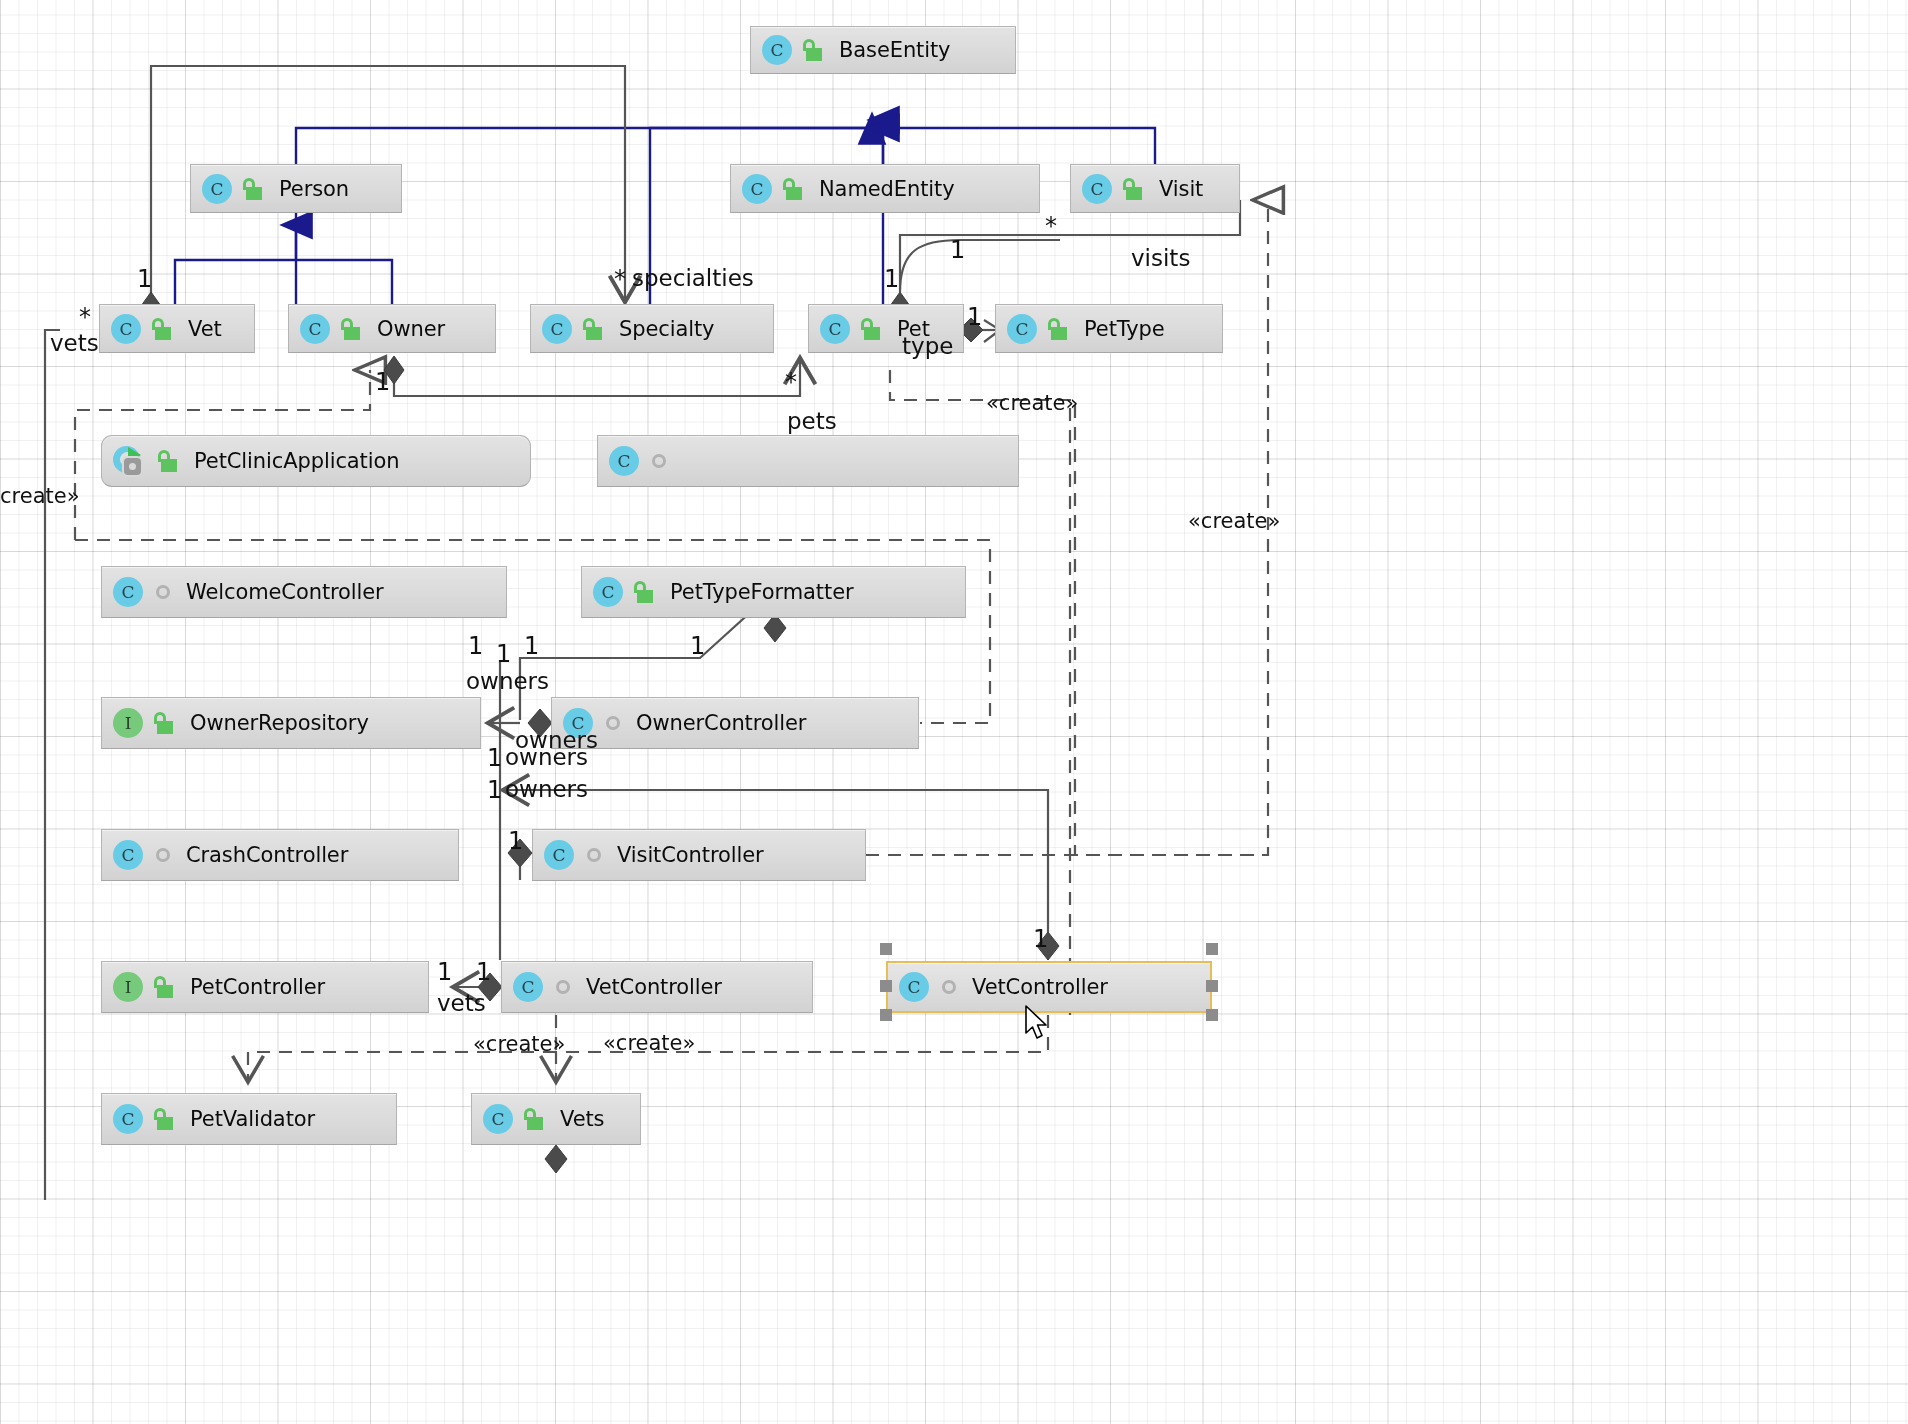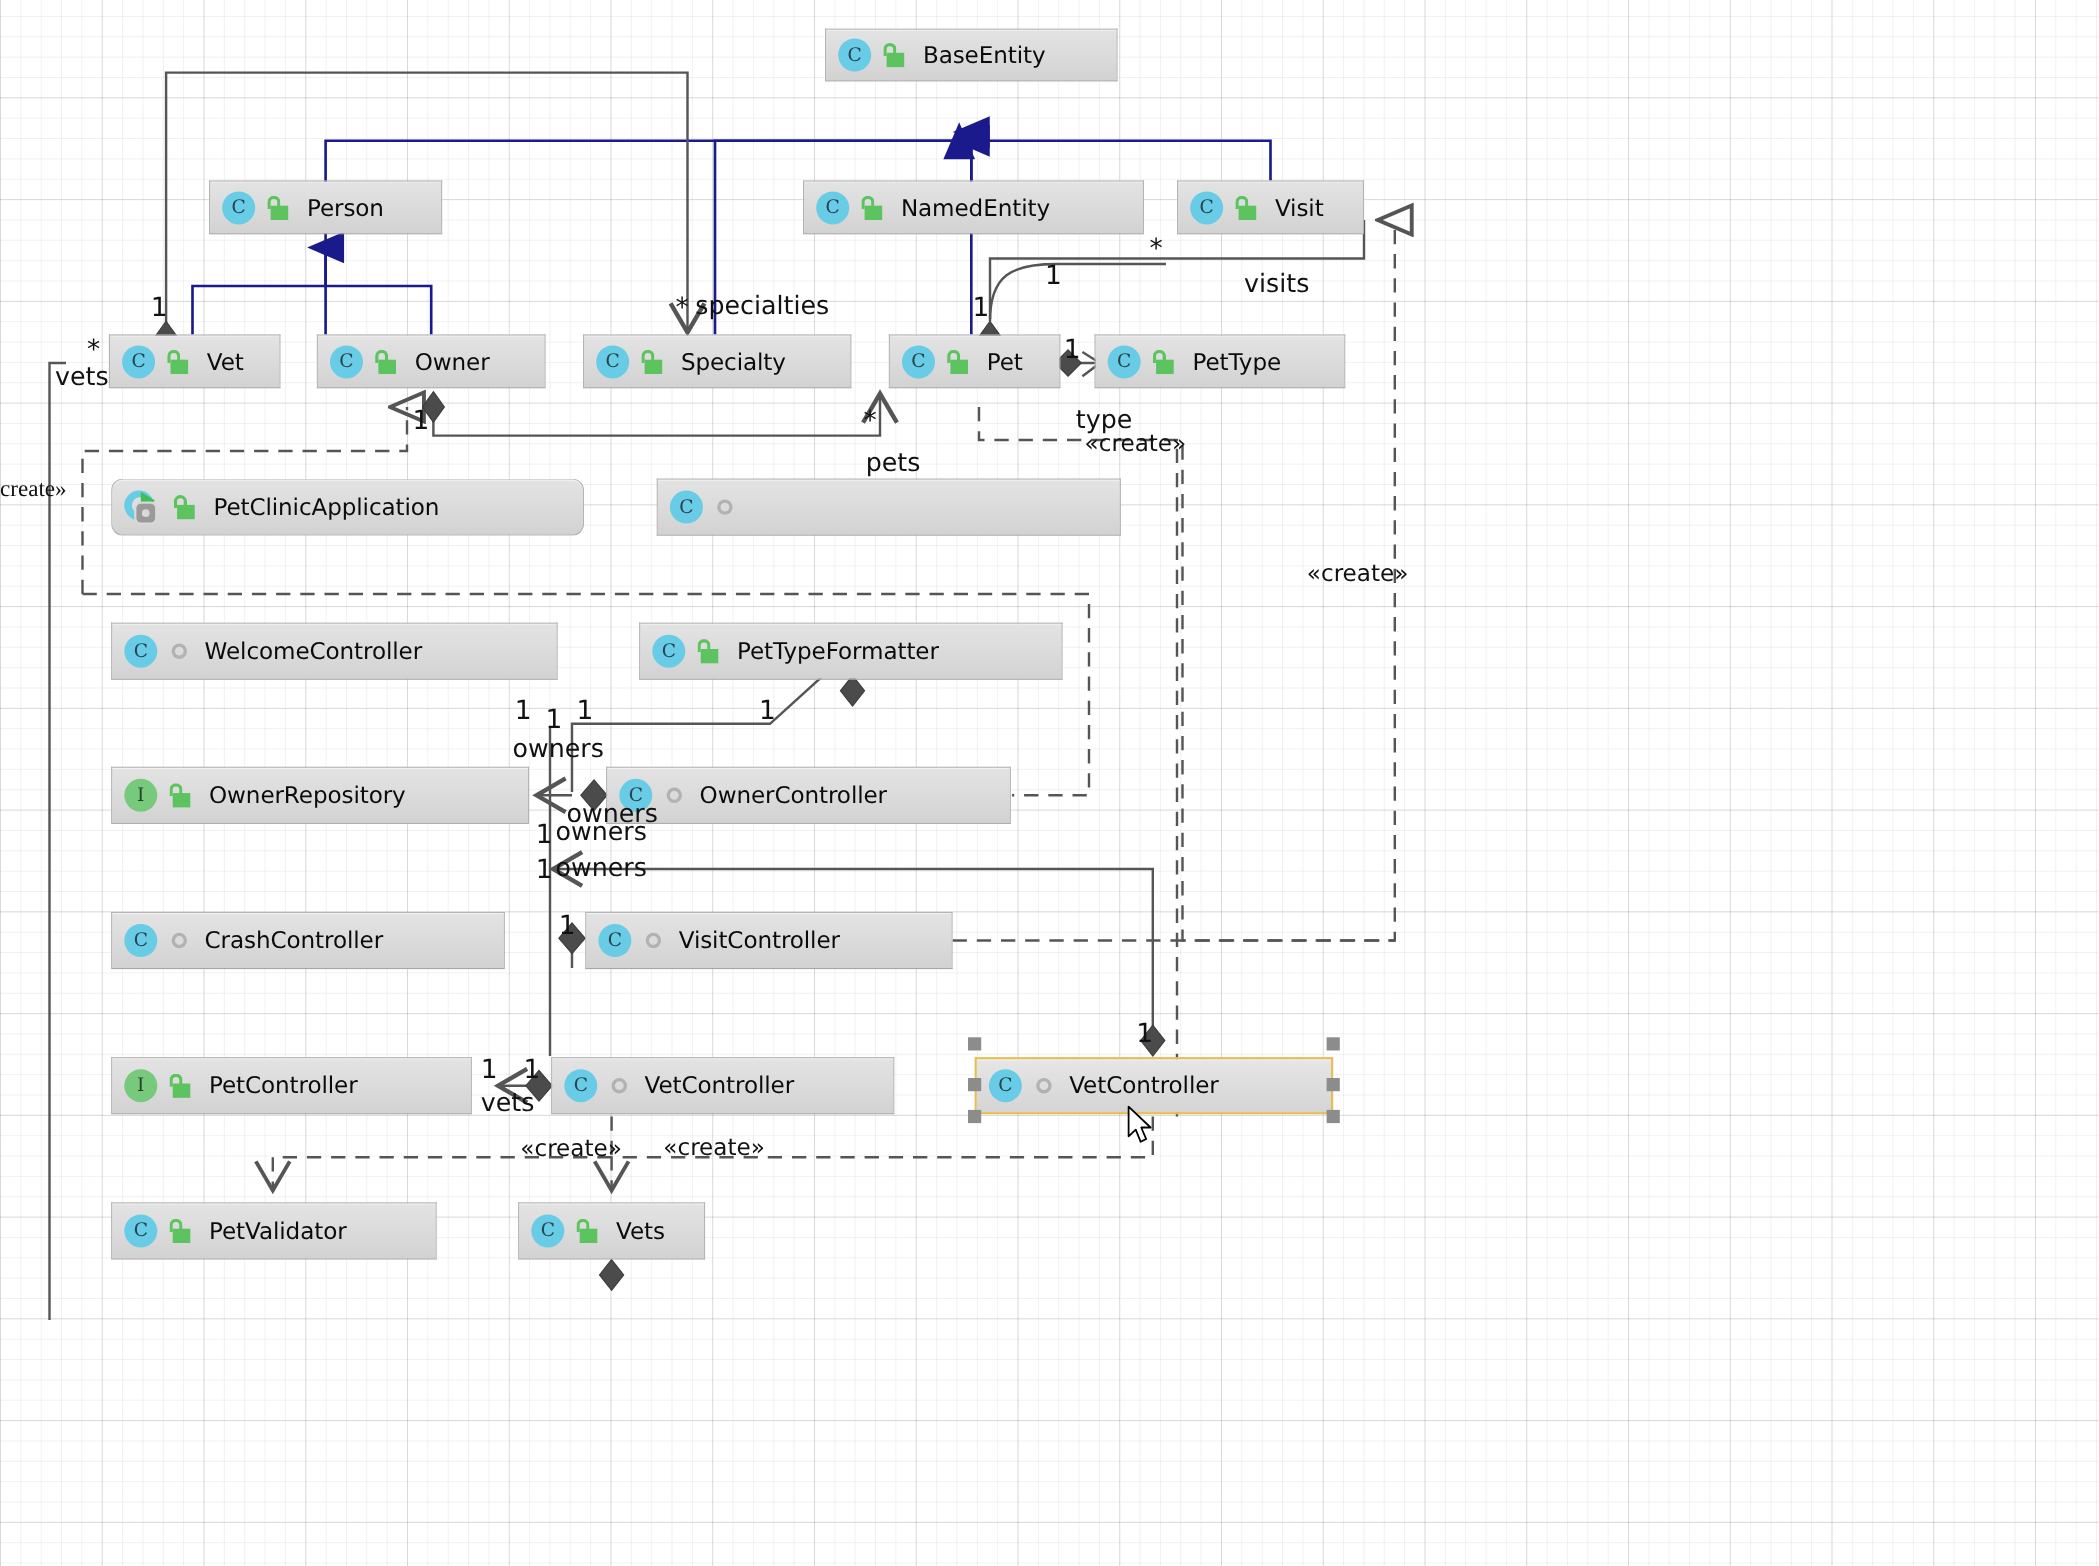--- a/index.html
+++ b/index.html
@@ -413,26 +413,26 @@
     <span class="elabel mult" style="left: 1045px; top: 212px;">*</span>
     <span class="elabel mult" style="left: 950px; top: 236px;">1</span>
     <span class="elabel" style="left: 1131px; top: 245px;">visits</span>
     <span class="elabel mult" style="left: 137px; top: 265px;">1</span>
     <span class="elabel mult" style="left: 614px; top: 265px;">*</span>
     <span class="elabel" style="left: 632px; top: 265px;">specialties</span>
     <span class="elabel mult" style="left: 884px; top: 265px;">1</span>
     <span class="elabel mult" style="left: 79px; top: 303px;">*</span>
     <span class="elabel mult" style="left: 967px; top: 303px;">1</span>
     <span class="elabel" style="left: 50px; top: 330px;">vets</span>
-    <span class="elabel" style="left: 978px; top: 333px; margin-top: 36px;">type</span>
+    <span class="elabel" style="left: 902px; top: 333px;">type</span>
     <span class="elabel mult" style="left: 375px; top: 368px;">1</span>
     <span class="elabel mult" style="left: 785px; top: 368px;">*</span>
     <span class="elabel small" style="left: 986px; top: 391px;">«create»</span>
     <span class="elabel" style="left: 787px; top: 408px;">pets</span>
-    <span class="elabel small" style="left: 0px; top: 432px; font-family: Liberation Serif, serif;">create»</span>
+    <span class="elabel small" style="left: 0px; top: 484px;">create»</span>
     <span class="elabel small" style="left: 1188px; top: 509px;">«create»</span>
     <span class="elabel mult" style="left: 468px; top: 632px;">1</span>
     <span class="elabel mult" style="left: 496px; top: 640px;">1</span>
     <span class="elabel mult" style="left: 524px; top: 632px;">1</span>
     <span class="elabel mult" style="left: 690px; top: 632px;">1</span>
     <span class="elabel" style="left: 466px; top: 668px;">owners</span>
     <span class="elabel" style="left: 515px; top: 727px;">owners</span>
     <span class="elabel mult" style="left: 487px; top: 744px;">1</span>
     <span class="elabel" style="left: 505px; top: 744px;">owners</span>
     <span class="elabel mult" style="left: 487px; top: 776px;">1</span>

